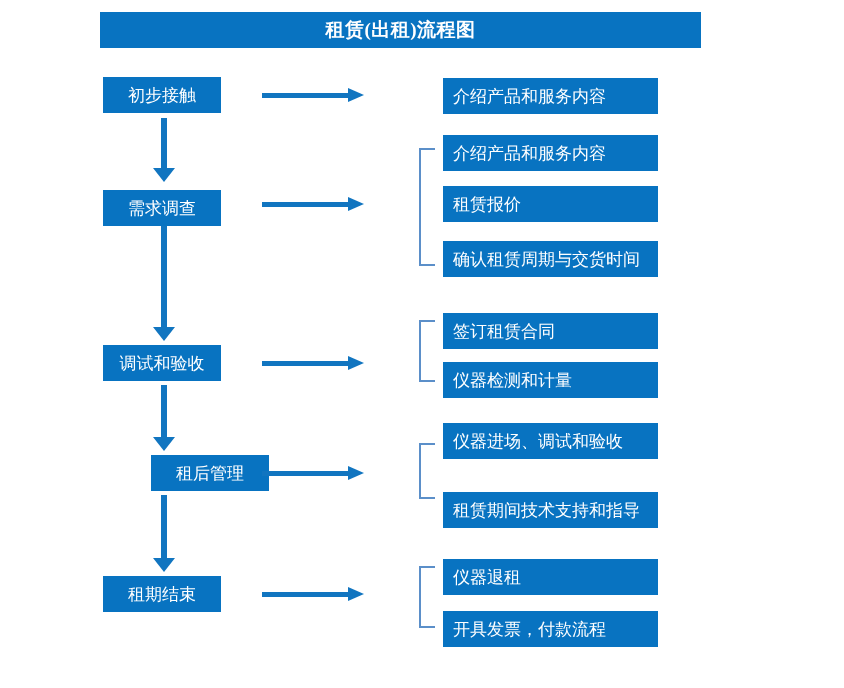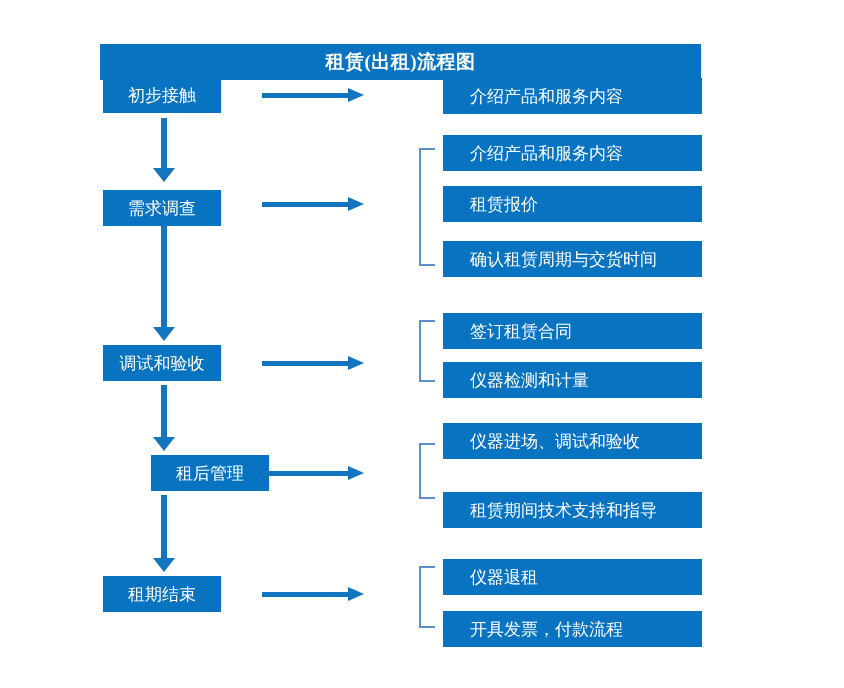--- a/index.html
+++ b/index.html
@@ -30,21 +30,20 @@
     width: 601px;
     height: 36px;
     background: #0873C1;
     color: #ffffff;
     font-size: 19px;
     font-weight: bold;
     display: flex;
     align-items: center;
     justify-content: center;
     letter-spacing: 0.5px;
-    margin-top: 32px;
   }
 
   
   .node-box {
     position: absolute;
     background: #0873C1;
     color: #ffffff;
     font-weight: normal;
     display: flex;
     align-items: center;
@@ -52,25 +51,25 @@
   }
   .stage-box {
     left: 103px;
     width: 118px;
     height: 36px;
     font-size: 17px;
     justify-content: center;
   }
   .detail-box {
     left: 443px;
-    width: 259px;
+    width: 215px;
     height: 36px;
     font-size: 17px;
     justify-content: flex-start;
-    padding-left: 27px;
+    padding-left: 10px;
   }
 
   
   .h-arrow {
     position: absolute;
     height: 14px;
     width: 102px;
     left: 262px;
   }
   .h-arrow .shaft {

